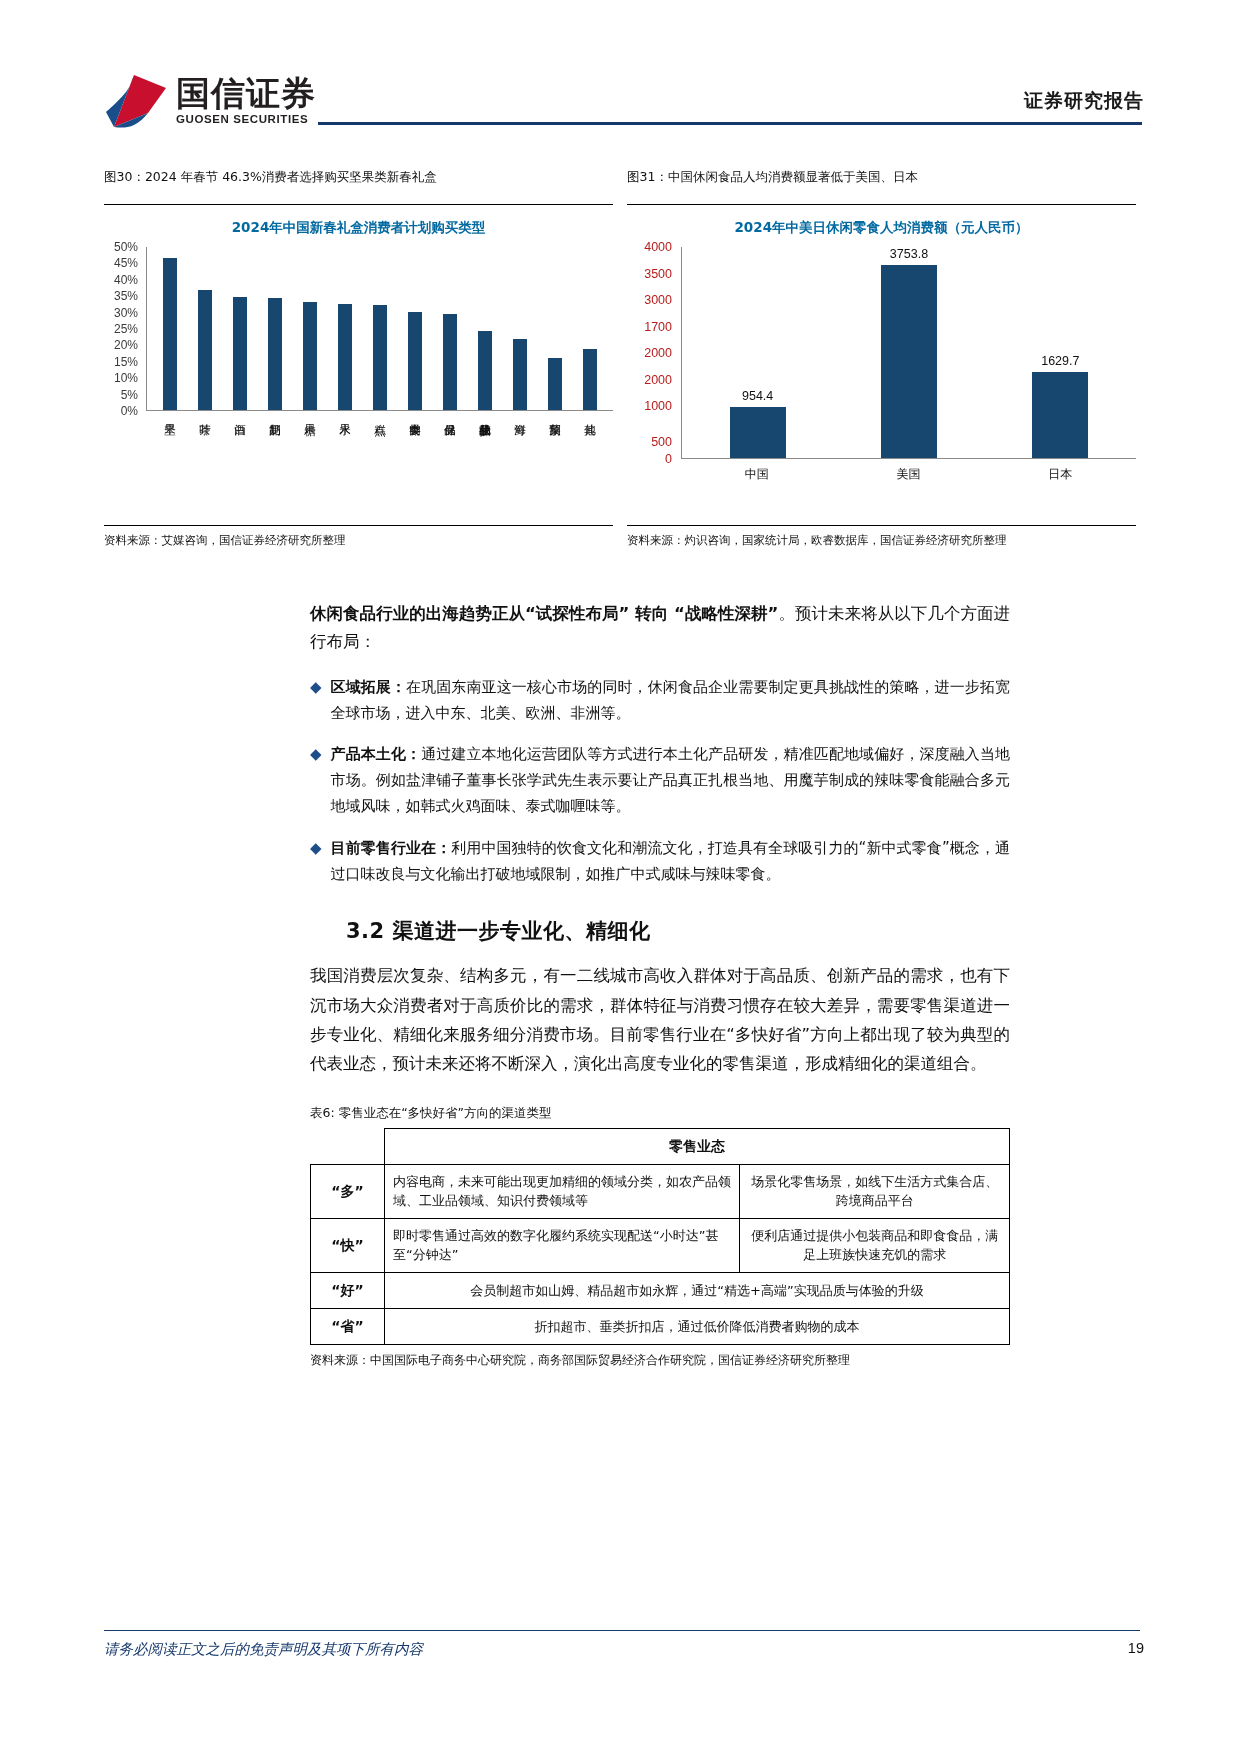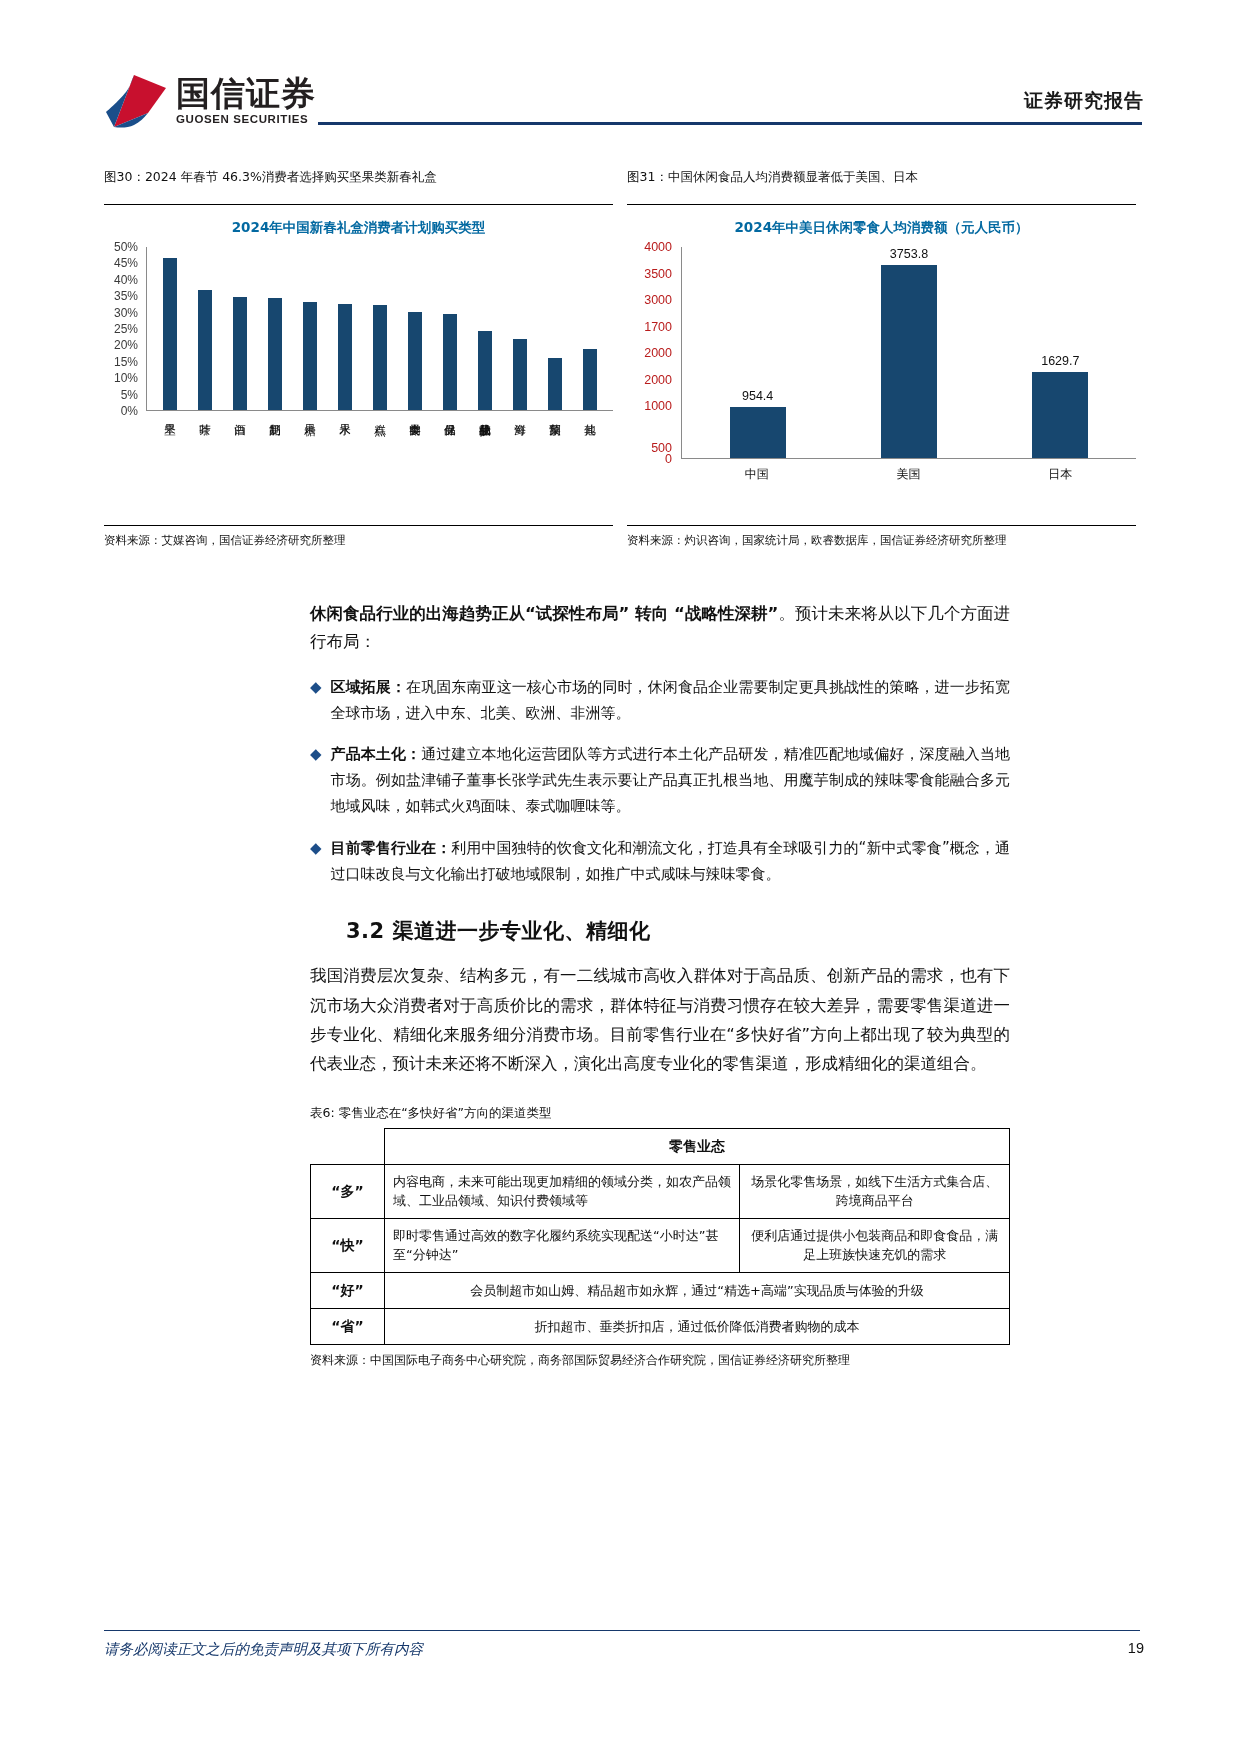--- a/index.html
+++ b/index.html
@@ -193,21 +193,21 @@
         <div class="chart-title">2024年中美日休闲零食人均消费额（元人民币）</div>
         <div class="c2-wrap">
           <div class="c2-axis" id="c2-axis">
               <div class="c2-ticklabel" style="top: 0px;">4000</div>
               <div class="c2-ticklabel" style="top: 26.5px;">3500</div>
               <div class="c2-ticklabel" style="top: 53px;">3000</div>
               <div class="c2-ticklabel" style="top: 79.5px;">1700</div>
               <div class="c2-ticklabel" style="top: 106px;">2000</div>
               <div class="c2-ticklabel" style="top: 132.5px;">2000</div>
               <div class="c2-ticklabel" style="top: 159px;">1000</div>
-              <div class="c2-ticklabel" style="top: 201px;">500</div>
+              <div class="c2-ticklabel" style="top: 195px;">500</div>
               <div class="c2-ticklabel" style="top: 212px;">0</div>
             </div>
           <div class="c2-plot" id="c2-plot">
               <div class="c2-col">
                 <div class="c2-val">954.4</div>
                 <div class="c2-bar" style="height: 50.5832px; background: rgb(23, 71, 111);"></div>
               </div>
               <div class="c2-col">
                 <div class="c2-val">3753.8</div>
                 <div class="c2-bar" style="height: 198.951px; background: rgb(23, 71, 111);"></div>

